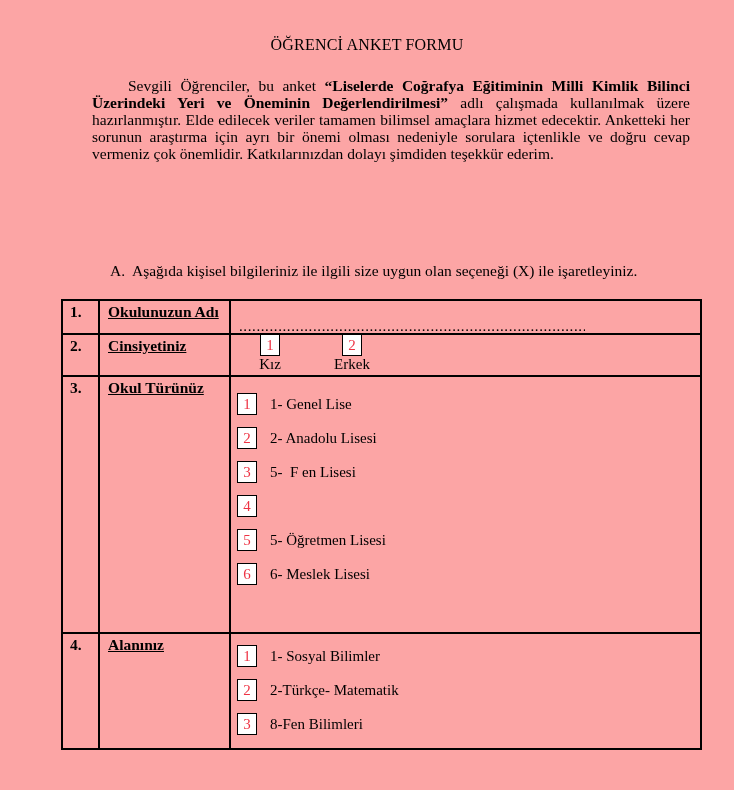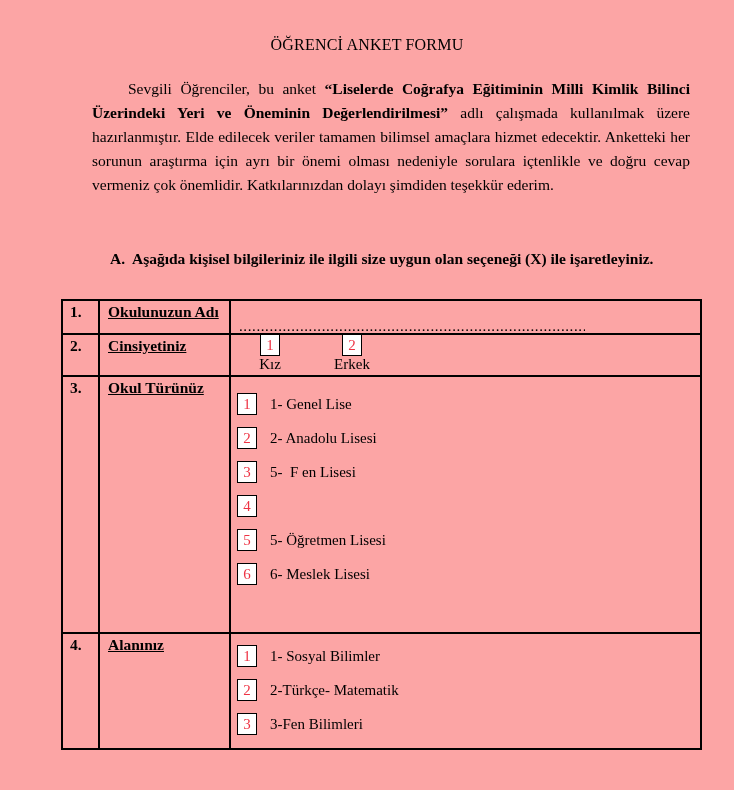--- a/index.html
+++ b/index.html
@@ -7,25 +7,25 @@
     position:relative; width:734px; height:790px; background:#fca5a5;
     font-family:"Liberation Serif","DejaVu Serif",serif; color:#000;
     overflow:hidden;
   }
   .title {
     position:absolute; top:36px; left:0; width:100%;
     text-align:center; font-size:16px; letter-spacing:0.2px;
   }
   .intro {
     position:absolute; top:77px; left:92px; width:598px; margin:0;
-    font-size:15.5px; line-height:24px; text-align:justify; text-indent:36px;
+    font-size:15.5px; line-height:17px; text-align:justify; text-indent:36px;
   }
   .section-a {
-    position:absolute; top:250px; left:110px; width:590px;
-    font-weight:bold; font-size:15.5px; white-space:pre-wrap;
+    position:absolute; top:262px; left:110px; width:590px;
+    font-weight:normal; font-size:15.5px; white-space:pre-wrap;
   }
   .form-table {
     position:absolute; top:299px; left:61px; width:637px;
     border:2px solid #000;
   }
   .row { display:grid; grid-template-columns:37px 131px 1fr; border-bottom:2px solid #000; }
   .row:last-child { border-bottom:none; }
   .c1, .c2 {
     border-right:2px solid #000; font-weight:bold; font-size:15.5px;
     padding:2px 0 0 7px; box-sizing:border-box;
@@ -132,19 +132,19 @@
         <div class="option">
           <span class="box" style="color: rgb(238, 51, 68);">1</span>
           <span class="text">1- Sosyal Bilimler</span>
         </div>
         <div class="option">
           <span class="box" style="color: rgb(238, 51, 68);">2</span>
           <span class="text">2-Türkçe- Matematik</span>
         </div>
         <div class="option">
           <span class="box" style="color: rgb(238, 51, 68);">3</span>
-          <span class="text">3-Fen Bilimleri</span>
+          <span class="text">8-Fen Bilimleri</span>
         </div>
       </div>
     </div>
 
   </div>
 </div>
 
 </body></html>

